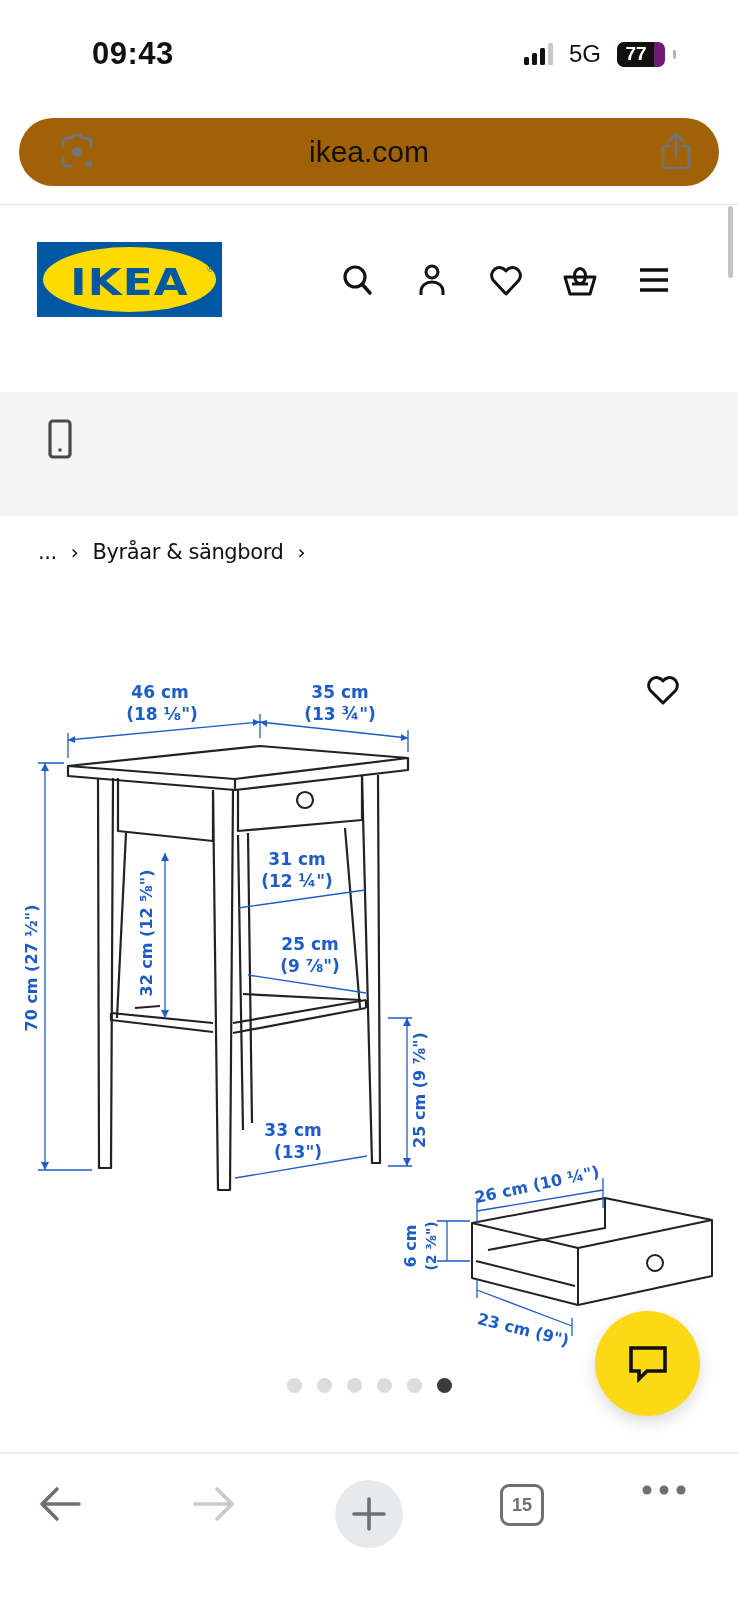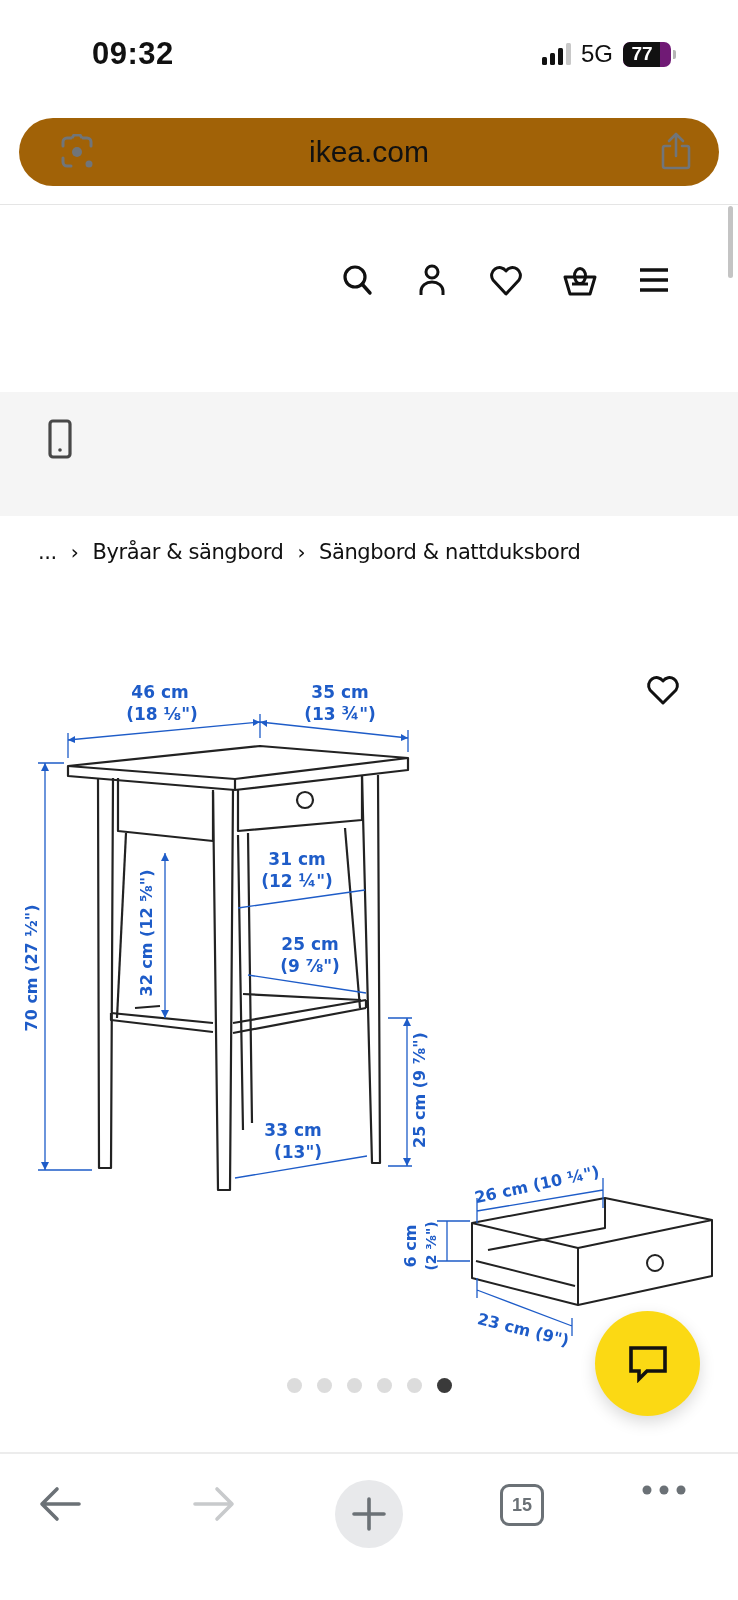--- a/index.html
+++ b/index.html
@@ -1,21 +1,21 @@
 <!DOCTYPE html>
 <html><head>
 <meta charset="utf-8">
 <style>
   * { box-sizing: border-box; margin: 0; padding: 0; }
   html, body { width: 738px; height: 1600px; overflow: hidden; background: #fff; }
   body { font-family: "Liberation Sans", sans-serif; color: #111; position: relative; }
 
   .status-bar { position: absolute; top: 0; left: 0; width: 738px; height: 105px; }
   .status-time { position: absolute; left: 92px; top: 36px; font-size: 31px; font-weight: 700; letter-spacing: 0.5px; font-family: "Liberation Sans", sans-serif; }
-  .status-right { position: absolute; right: 62px; top: 40px; display: flex; align-items: center; gap: 10px; }
+  .status-right { position: absolute; right: 62px; top: 40px; display: flex; align-items: center; gap: 16px; }
   .signal { display: flex; align-items: flex-end; gap: 3px; height: 22px; }
   .signal span { width: 5px; background: #111; border-radius: 1.5px; }
   .signal span.off { background: #c8c8c8; }
   .net { font-size: 24px; font-weight: 500; }
   .battery { position: relative; width: 48px; height: 25px; border-radius: 7px; background: #701a75; overflow: hidden; padding-left: 31px; }
   .battery .fill { position: absolute; left: 0; top: 0; bottom: 0; width: 77%; background: #111; border-radius: 7px 0 0 7px; }
   .battery .lbl { position: absolute; left: 0; width: 38px; top: 1px; text-align: center; color: #fff; font-size: 19px; font-weight: 700; }
   .battery-tip { width: 3px; height: 9px; background: #b5b5b5; border-radius: 0 2px 2px 0; margin-left: -8px; }
 
   .url-bar { position: absolute; left: 19px; top: 118px; width: 700px; height: 68px; border-radius: 34px; background: #a16207; display: flex; align-items: center; justify-content: center; }
@@ -54,21 +54,21 @@
   .bottom-bar { position: absolute; top: 1452px; left: 0; width: 738px; height: 148px; background: #fff; border-top: 2px solid #ececec; }
   .bb-item { position: absolute; top: 30px; width: 60px; height: 60px; display: flex; justify-content: center; }
   .new-tab-bg { width: 68px; height: 68px; border-radius: 50%; background: #e8e9eb; display: flex; align-items: center; justify-content: center; }
   .tabs-count { width: 44px; height: 42px; border: 3.5px solid #6b7176; border-radius: 9px; display: flex; align-items: center; justify-content: center; font-size: 18px; font-weight: 700; color: #6b7176; }
   .dim-text { font-family: "DejaVu Sans", sans-serif; font-weight: 700; fill: #1e5cc8; }
 </style>
 </head>
 <body>
 
 <div class="status-bar">
-  <div class="status-time">09:32</div>
+  <div class="status-time">09:43</div>
   <div class="status-right">
     <div class="signal">
       <span style="height:8px"></span>
         <span style="height:12px"></span>
         <span style="height:17px"></span>
         <span class="off" style="height:22px"></span>
     </div>
     <span class="net">5G</span>
     <div class="battery">
       <div class="fill"></div>
@@ -89,20 +89,25 @@
   <svg class="share-icon" viewBox="0 0 34 38">
     <path d="M11 14 H6 a2 2 0 0 0-2 2 V34 a2 2 0 0 0 2 2 H28 a2 2 0 0 0 2-2 V16 a2 2 0 0 0-2-2 H23" fill="none" stroke="#70757a" stroke-width="2.6" stroke-linecap="round"></path>
     <path d="M17 24 V3 M10 9 L17 2 L24 9" fill="none" stroke="#70757a" stroke-width="2.6" stroke-linecap="round" stroke-linejoin="round"></path>
   </svg>
 </div>
 
 <div class="divider-top"></div>
 <div class="scroll-indicator"></div>
 
 <div class="site-header">
+  <div class="ikea-logo">
+    <div class="oval"></div>
+    <div class="word">IKEA</div>
+    <div class="reg">®</div>
+  </div>
   <div class="nav-icons">
     <svg class="nav-icon" viewBox="0 0 36 36">
       <circle cx="15" cy="15" r="10" fill="none" stroke="#111" stroke-width="3.2"></circle>
       <path d="M22 22 L30 31" stroke="#111" stroke-width="3.4" stroke-linecap="round"></path>
     </svg>
     <svg class="nav-icon" viewBox="0 0 36 36">
       <circle cx="18" cy="10" r="6" fill="none" stroke="#111" stroke-width="3"></circle>
       <path d="M7 33 V29 a11 9 0 0 1 22 0 V33" fill="none" stroke="#111" stroke-width="3"></path>
     </svg>
     <svg class="nav-icon" viewBox="0 0 36 36">
@@ -124,21 +129,20 @@
     <rect x="2" y="2" width="20" height="36" rx="3" fill="none" stroke="#484848" stroke-width="3.2"></rect>
     <circle cx="12" cy="31" r="1.8" fill="#484848"></circle>
   </svg>
 </div>
 
 <div class="breadcrumb">
   <span>...</span>
   <span class="sep">›</span>
   <span>Byråar &amp; sängbord</span>
   <span class="sep">›</span>
-  <span>Sängbord &amp; nattduksbord</span>
 </div>
 
 <div class="gallery">
   <svg class="diagram" viewBox="20 0 700 700">
     <g fill="none" stroke="#222" stroke-width="2.2" stroke-linejoin="round">
 
       <path d="M68 88 L260 68 L408 80 L235 101 Z"></path>
       <path d="M68 88 V98 L235 112 L408 92 V80"></path>
       <path d="M235 101 V112"></path>
 

